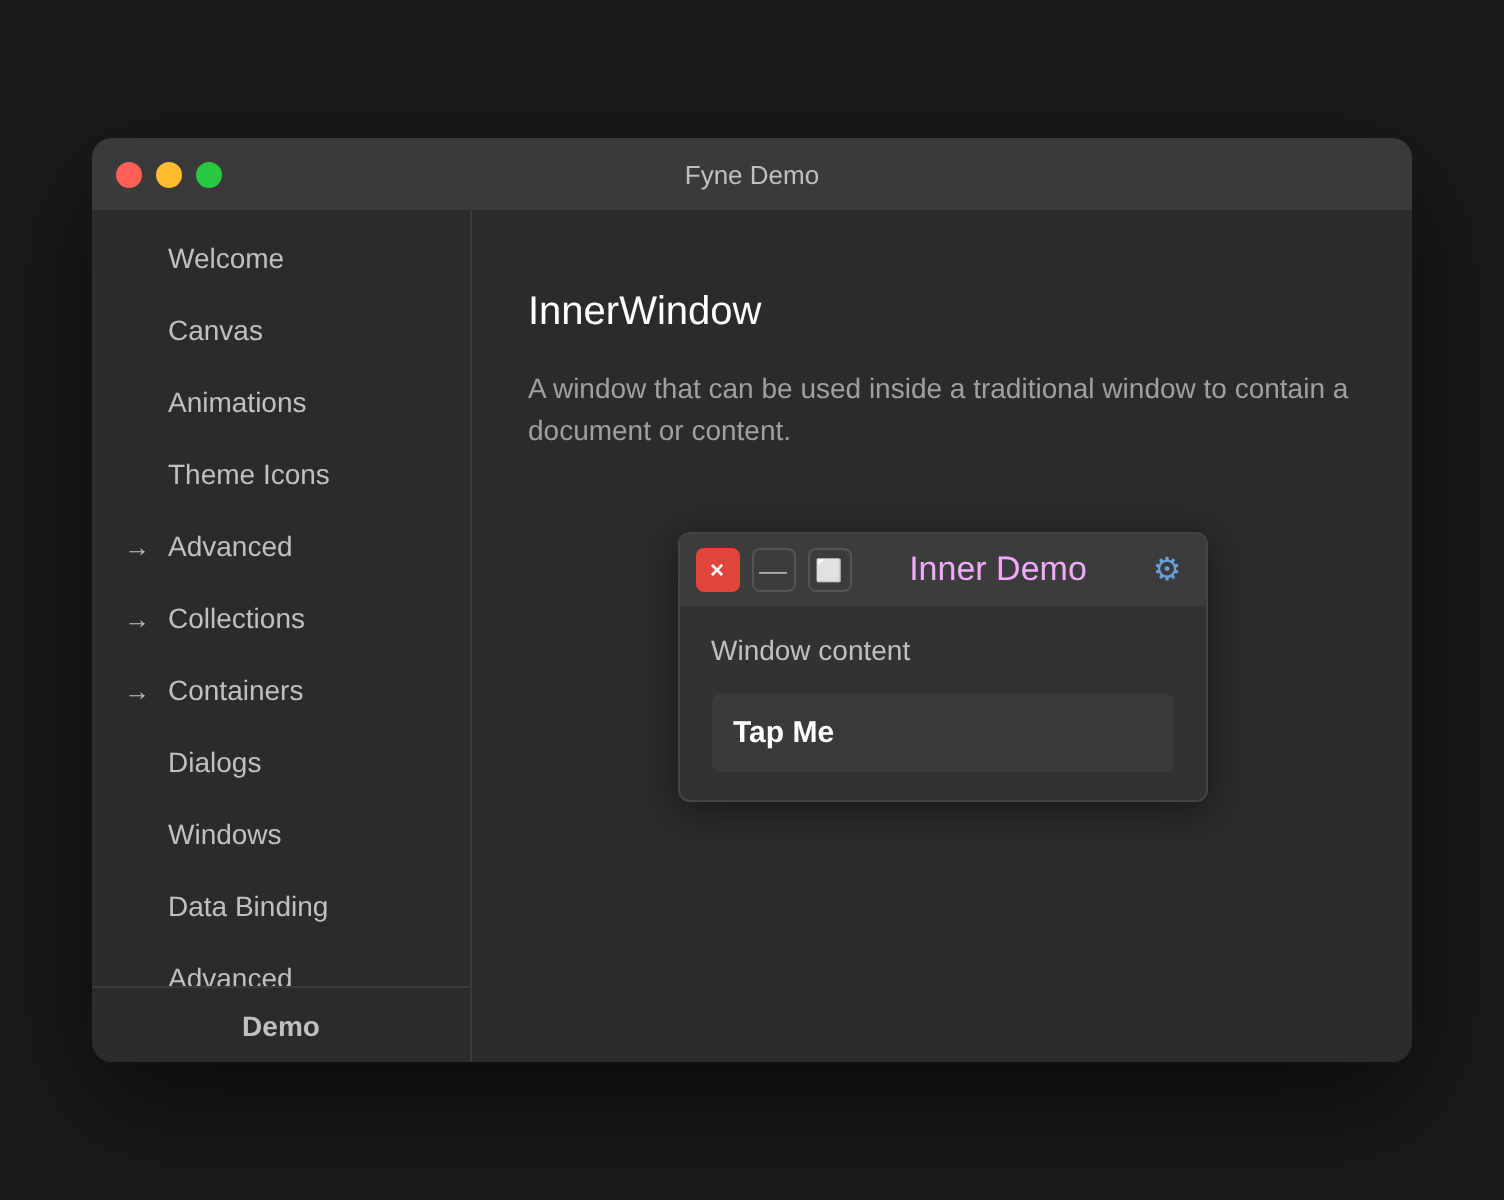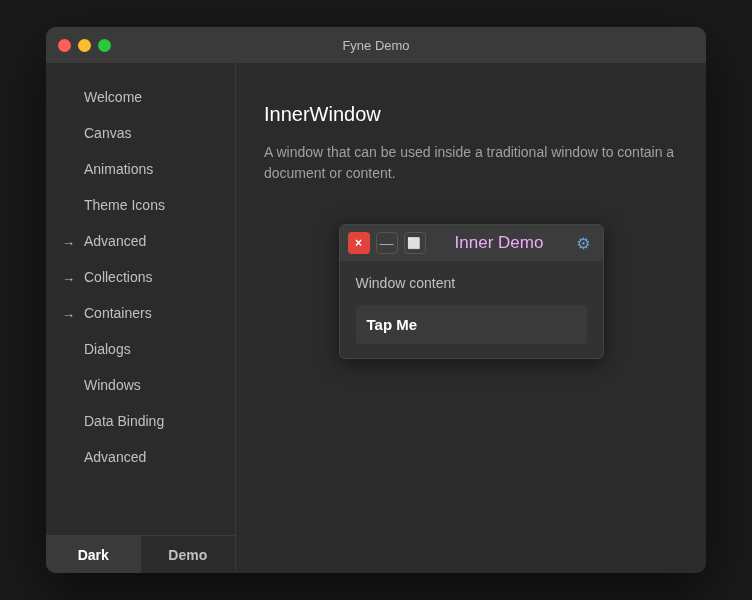--- a/index.html
+++ b/index.html
@@ -7,21 +7,21 @@
       background: #1a1a1a;
       display: flex;
       justify-content: center;
       align-items: center;
       width: 752px;
       height: 600px;
       font-family: -apple-system, BlinkMacSystemFont, 'Segoe UI', sans-serif;
     }
     .window {
       width: 660px;
-      height: 546px;
+      height: 462px;
       background: #2b2b2b;
       border-radius: 10px;
       overflow: hidden;
       display: flex;
       flex-direction: column;
       box-shadow: 0 20px 60px rgba(0,0,0,0.6);
     }
     .titlebar {
       background: #3a3a3a;
       height: 36px;
@@ -60,21 +60,21 @@
       width: 190px;
       background: #2b2b2b;
       display: flex;
       flex-direction: column;
       border-right: 1px solid #3a3a3a;
       flex-shrink: 0;
     }
     .sidebar-items {
       flex: 1;
       overflow: hidden;
-      padding: 16px 0;
+      padding: 6px 0;
     }
     .sidebar-item {
       display: flex;
       align-items: center;
       padding: 10px 16px;
       cursor: pointer;
       color: #c0c0c0;
       font-size: 14px;
       gap: 8px;
     }
@@ -274,21 +274,20 @@
           <span>Windows</span>
         </div>
         <div class="sidebar-item no-arrow">
           <span>Data Binding</span>
         </div>
         <div class="sidebar-item no-arrow">
           <span>Advanced</span>
         </div>
       </div>
       <div class="sidebar-bottom">
-        <button class="theme-btn active">Dark</button>
         <button class="theme-btn">Demo</button>
       </div>
     </div>
 
     <div class="content-area">
       <div class="content-title">InnerWindow</div>
       <div class="content-description">A window that can be used inside a traditional window to contain a document or content.</div>
 
       <div class="inner-window">
         <div class="inner-titlebar">

